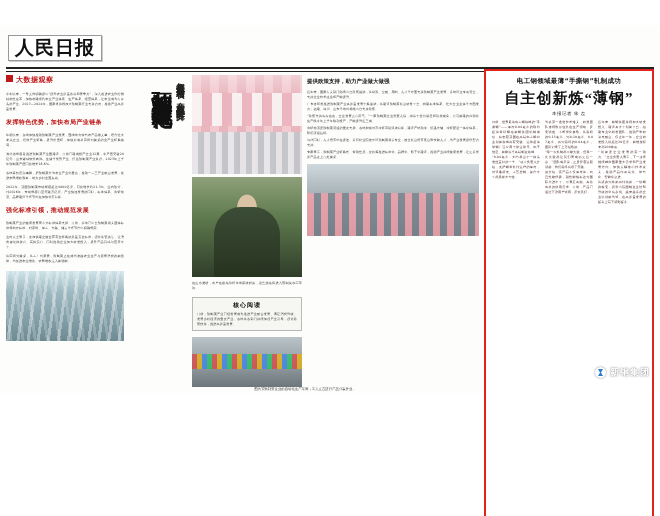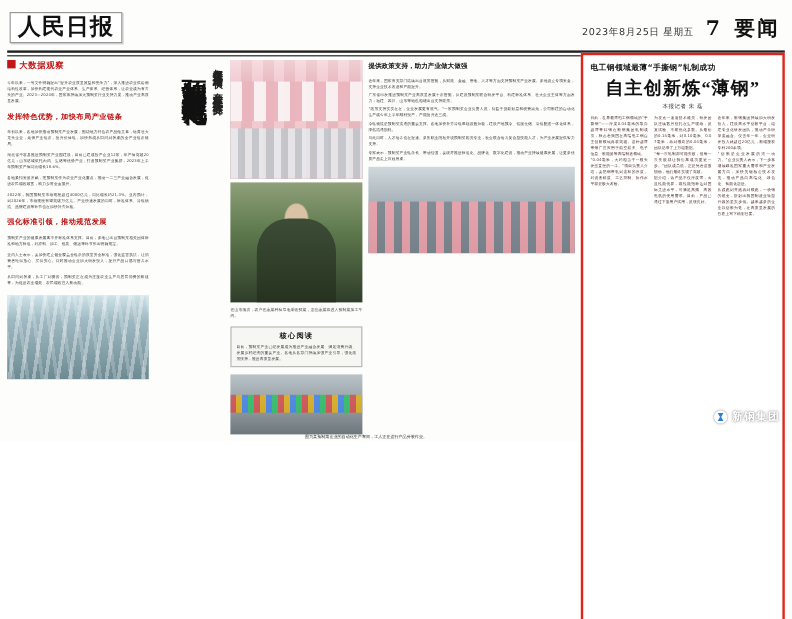--- a/index.html
+++ b/index.html
@@ -14,20 +14,21 @@
     color: #1a1a1a;
     overflow: hidden;
     position: relative;
   }
   .page {
     position: relative;
     width: 660px;
     height: 368px;
     background: #fdfdfb;
     box-sizing: border-box;
+    margin-top: 25px;
   }
 
   
   .masthead {
     position: absolute;
     top: 6px; left: 0; right: 0;
     height: 34px;
     display: flex;
     align-items: center;
     justify-content: space-between;
@@ -275,20 +276,21 @@
     width: 170px;
     height: 490px;
     border: 2px solid #e2231a;
     box-sizing: border-box;
     padding: 6px 6px 4px 6px;
     background: #fff;
   }
   .r-kicker {
     font-size: 6.5px;
     font-weight: bold;
+    text-align: center;
     color: #111;
     letter-spacing: 0.3px;
     margin-bottom: 3px;
   }
   .r-title {
     font-family: Liberation Serif, serif;
     font-size: 15px;
     font-weight: bold;
     text-align: center;
     letter-spacing: 1px;
@@ -347,25 +349,20 @@
     text-align: center;
   }
 </style>
 </head>
 <body>
 
 <div class="page">
 
   <div class="masthead">
     <div class="logo">人民日报</div>
-    <div class="masthead-right">
-      <span class="date-line">2023年8月25日 星期五</span>
-      <span class="section-title">7</span>
-      <span class="section-title">要闻</span>
-    </div>
   </div>
   <div class="rule"></div>
 
   <div class="content">
 
     <div class="col-left">
       <div class="redbar">
         <span class="mark"></span>
         <span class="lbl">大数据观察</span>
       </div>

